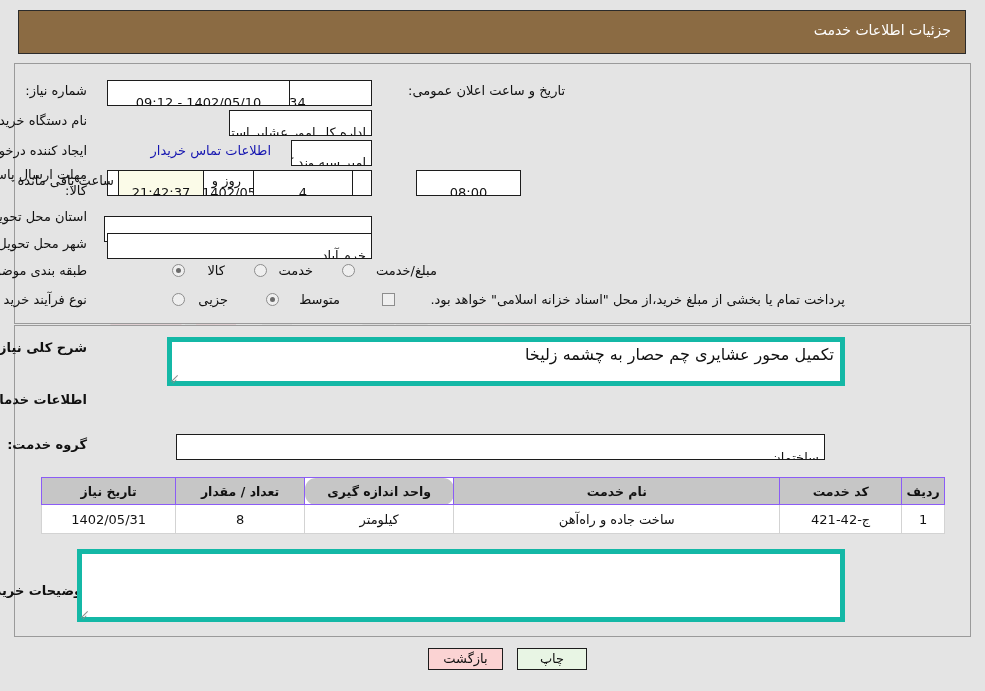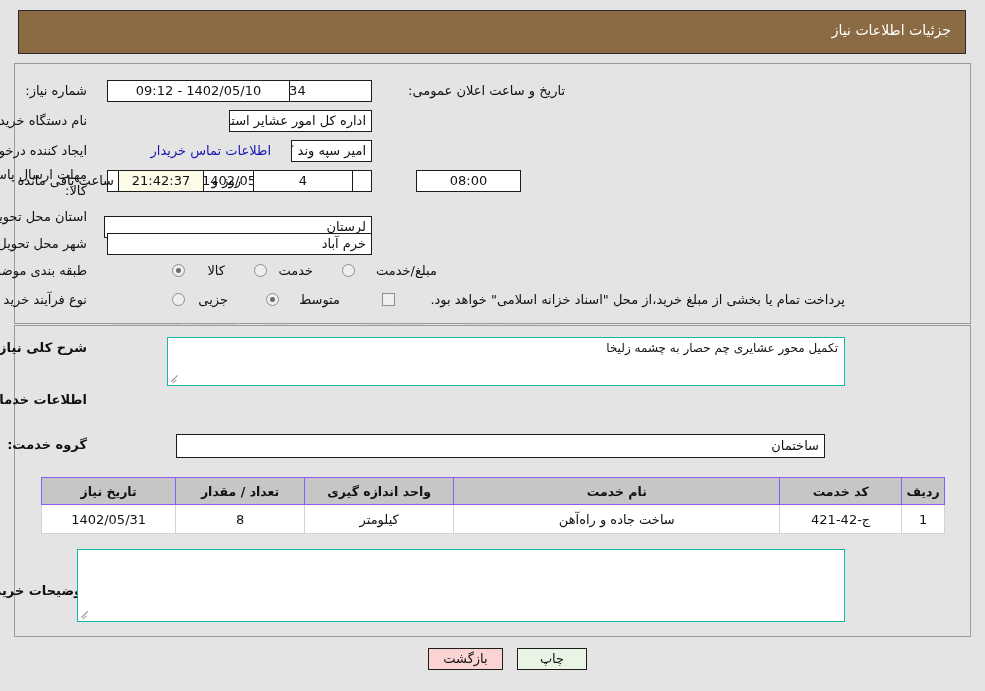--- a/index.html
+++ b/index.html
@@ -69,35 +69,35 @@
 
   .fld {
     position: absolute;
     box-sizing: border-box;
     background: #ffffff;
     border: 1px solid #1c1c1c;
     font-size: 13px;
     color: #111;
     line-height: 20px;
     height: 22px;
-    padding: 0 5px;
+    padding: 12px 5px;
     overflow: hidden;
     white-space: nowrap;
     z-index: 3;
   }
   .fld.ctr  { text-align: center; }
   .fld.rt   { text-align: right; }
   .fld.cream{ background: #fbfbe8; }
 
   .txtarea {
     position: absolute;
     box-sizing: border-box;
     background: #ffffff;
-    border: 1px solid #14b8a6;
-    font-size: 12px;
+    border: 5px solid #14b8a6;
+    font-size: 16px;
     color: #111;
     padding: 3px 6px;
     overflow: hidden;
     z-index: 3;
     text-align: right;
   }
   .grip {
     position: absolute;
     left: 3px; bottom: 2px;
     width: 10px; height: 10px;
@@ -164,21 +164,21 @@
     background: #ffffff;
     border: 1px solid #d3d3d3;
     color: #111;
     height: 28px;
     text-align: center;
     padding: 0 4px;
   }
   .c-idx { width: 34px; }
   .c-code{ width: 118px; }
   .c-name{ width: 344px; }
-  .c-unit{ width: 150px; }
+  .c-unit{ width: 150px; border-radius: 11px; }
   .c-qty { width: 128px; }
   .c-date{ width: 130px; }
 
   
   .btn {
     position: absolute;
     box-sizing: border-box;
     height: 22px;
     border: 1px solid #1c1c1c;
     font-size: 13px;
@@ -212,21 +212,21 @@
     <g fill="#e9c9ce" opacity="0.85">
       <path d="M470 18 L560 52 L560 140 Q560 198 515 224 Q470 198 470 140 Z"></path>
     </g>
     <g fill="#d9a0a9" opacity="0.8">
       <path d="M86 30 L120 30 L146 120 L172 30 L206 30 L162 200 L130 200 Z"></path>
       <path d="M196 120 L236 120 L236 150 L196 150 Z"></path>
     </g>
   </svg>
 
   <div class="title-bar">
-    <span class="title-text">جزئیات اطلاعات نیاز</span>
+    <span class="title-text">جزئیات اطلاعات خدمت</span>
   </div>
 
   <div class="panel" id="panel-top"></div>
 
   <div class="lbl" style="right:898px; top:83px;">شماره نیاز:</div>
   <div class="fld ctr" style="right:613px; top:80px; width:265px;">1102004074000034</div>
 
   <div class="lbl" style="right:420px; top:83px;">تاریخ و ساعت اعلان عمومی:</div>
   <div class="fld ctr" style="right:695px; top:80px; width:183px; left:102px;">1402/05/10 - 09:12</div>
 

